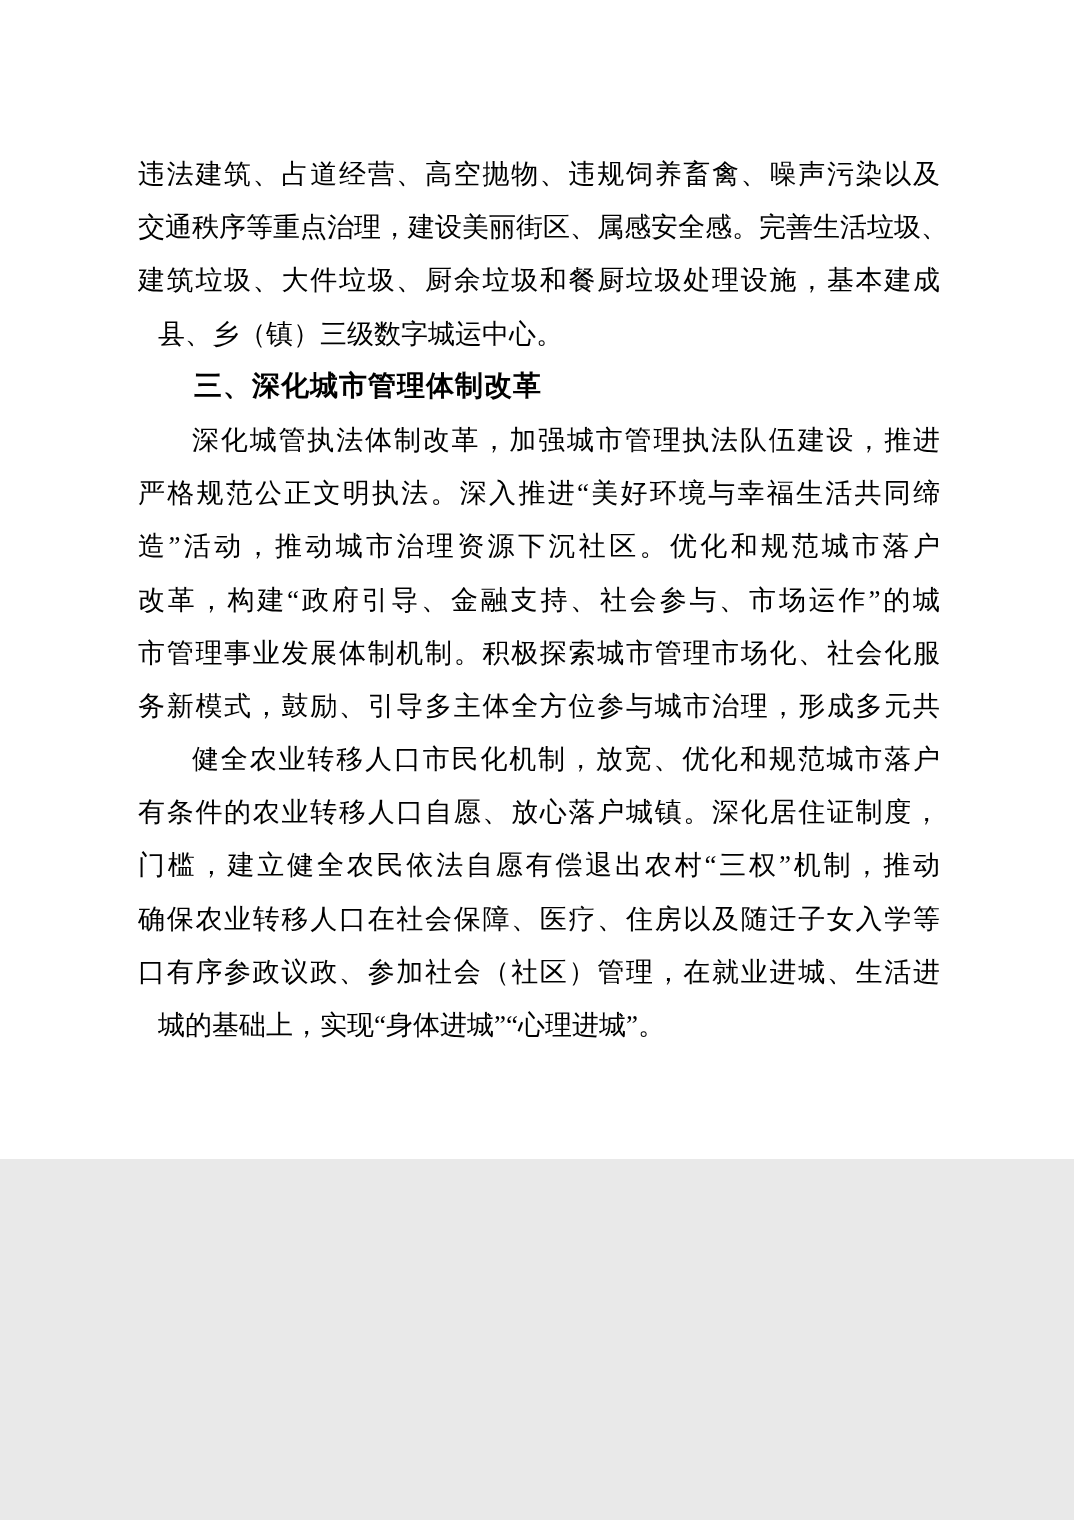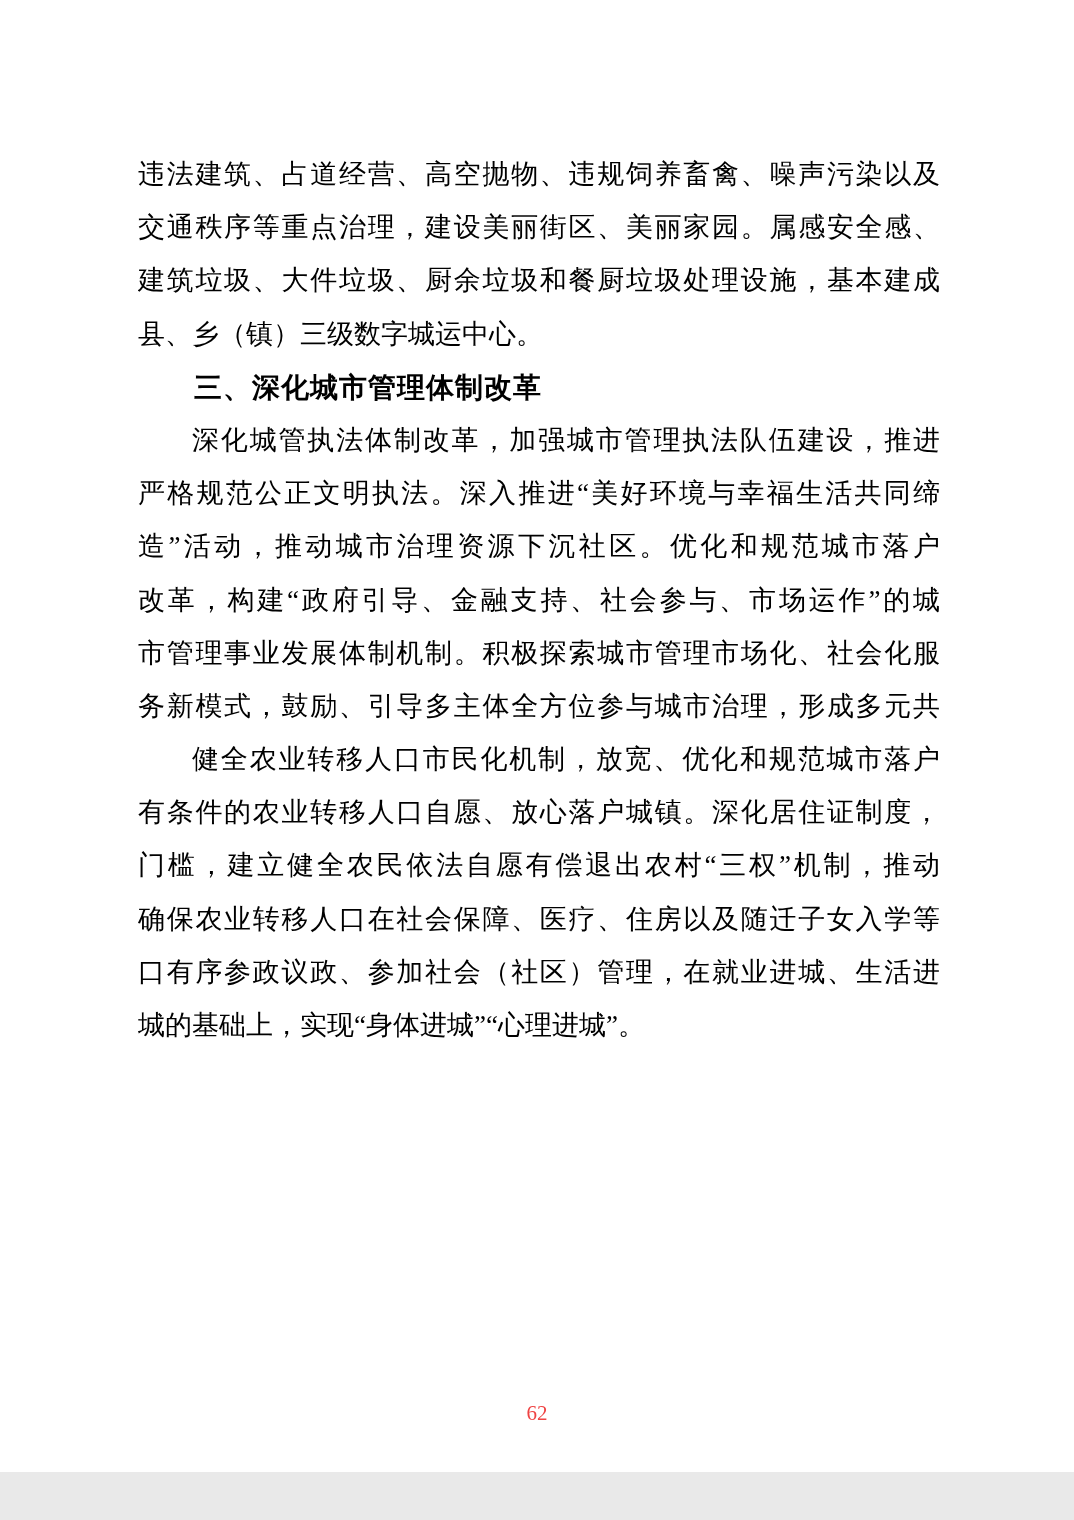--- a/index.html
+++ b/index.html
@@ -3,21 +3,21 @@
 <meta charset="utf-8">
 <style>
   html, body {
     margin: 0;
     padding: 0;
     background: #e9e9e9;
   }
   .page {
     position: relative;
     width: 1074px;
-    height: 1472px;
+    height: 1159px;
     margin: 0 auto;
     background: #ffffff;
     overflow: hidden;
     color: #000000;
   }
   .content {
     position: absolute;
     left: 138px;
     top: 148px;
     width: 802px;
@@ -35,23 +35,24 @@
     text-justify: inter-character;
     overflow: hidden;
     white-space: nowrap;
   }
   .line.first {
     text-indent: 2em;
   }
   .line.last {
     text-align: left;
     text-align-last: left;
+    margin-left: 20px;
   }
   .heading {
-    font-family: Liberation Serif, serif;
+    font-family: Liberation Mono, monospace;
     font-weight: 700;
     font-size: 28px;
     line-height: 53.2px;
     height: 53.2px;
     padding-left: 2em;
     text-align: left;
     white-space: nowrap;
     letter-spacing: 1px;
   }
   .page-number {
@@ -66,21 +67,21 @@
     color: #ef4444;
   }
 </style>
 </head>
 <body>
 
 <div class="page">
   <div class="content">
       <div class="paragraph">
         <div class="line">违法建筑、占道经营、高空抛物、违规饲养畜禽、噪声污染以及</div>
-        <div class="line">交通秩序等重点治理，建设美丽街区、美丽家园。属感安全感、</div>
+        <div class="line">交通秩序等重点治理，建设美丽街区、属感安全感。完善生活垃圾、</div>
         <div class="line">建筑垃圾、大件垃圾、厨余垃圾和餐厨垃圾处理设施，基本建成</div>
         <div class="line last">县、乡（镇）三级数字城运中心。</div>
       </div>
       <div class="heading">三、深化城市管理体制改革</div>
       <div class="paragraph">
         <div class="line first">深化城管执法体制改革，加强城市管理执法队伍建设，推进</div>
         <div class="line">严格规范公正文明执法。深入推进“美好环境与幸福生活共同缔</div>
         <div class="line">造”活动，推动城市治理资源下沉社区。优化和规范城市落户</div>
         <div class="line">改革，构建“政府引导、金融支持、社会参与、市场运作”的城</div>
         <div class="line">市管理事业发展体制机制。积极探索城市管理市场化、社会化服</div>

